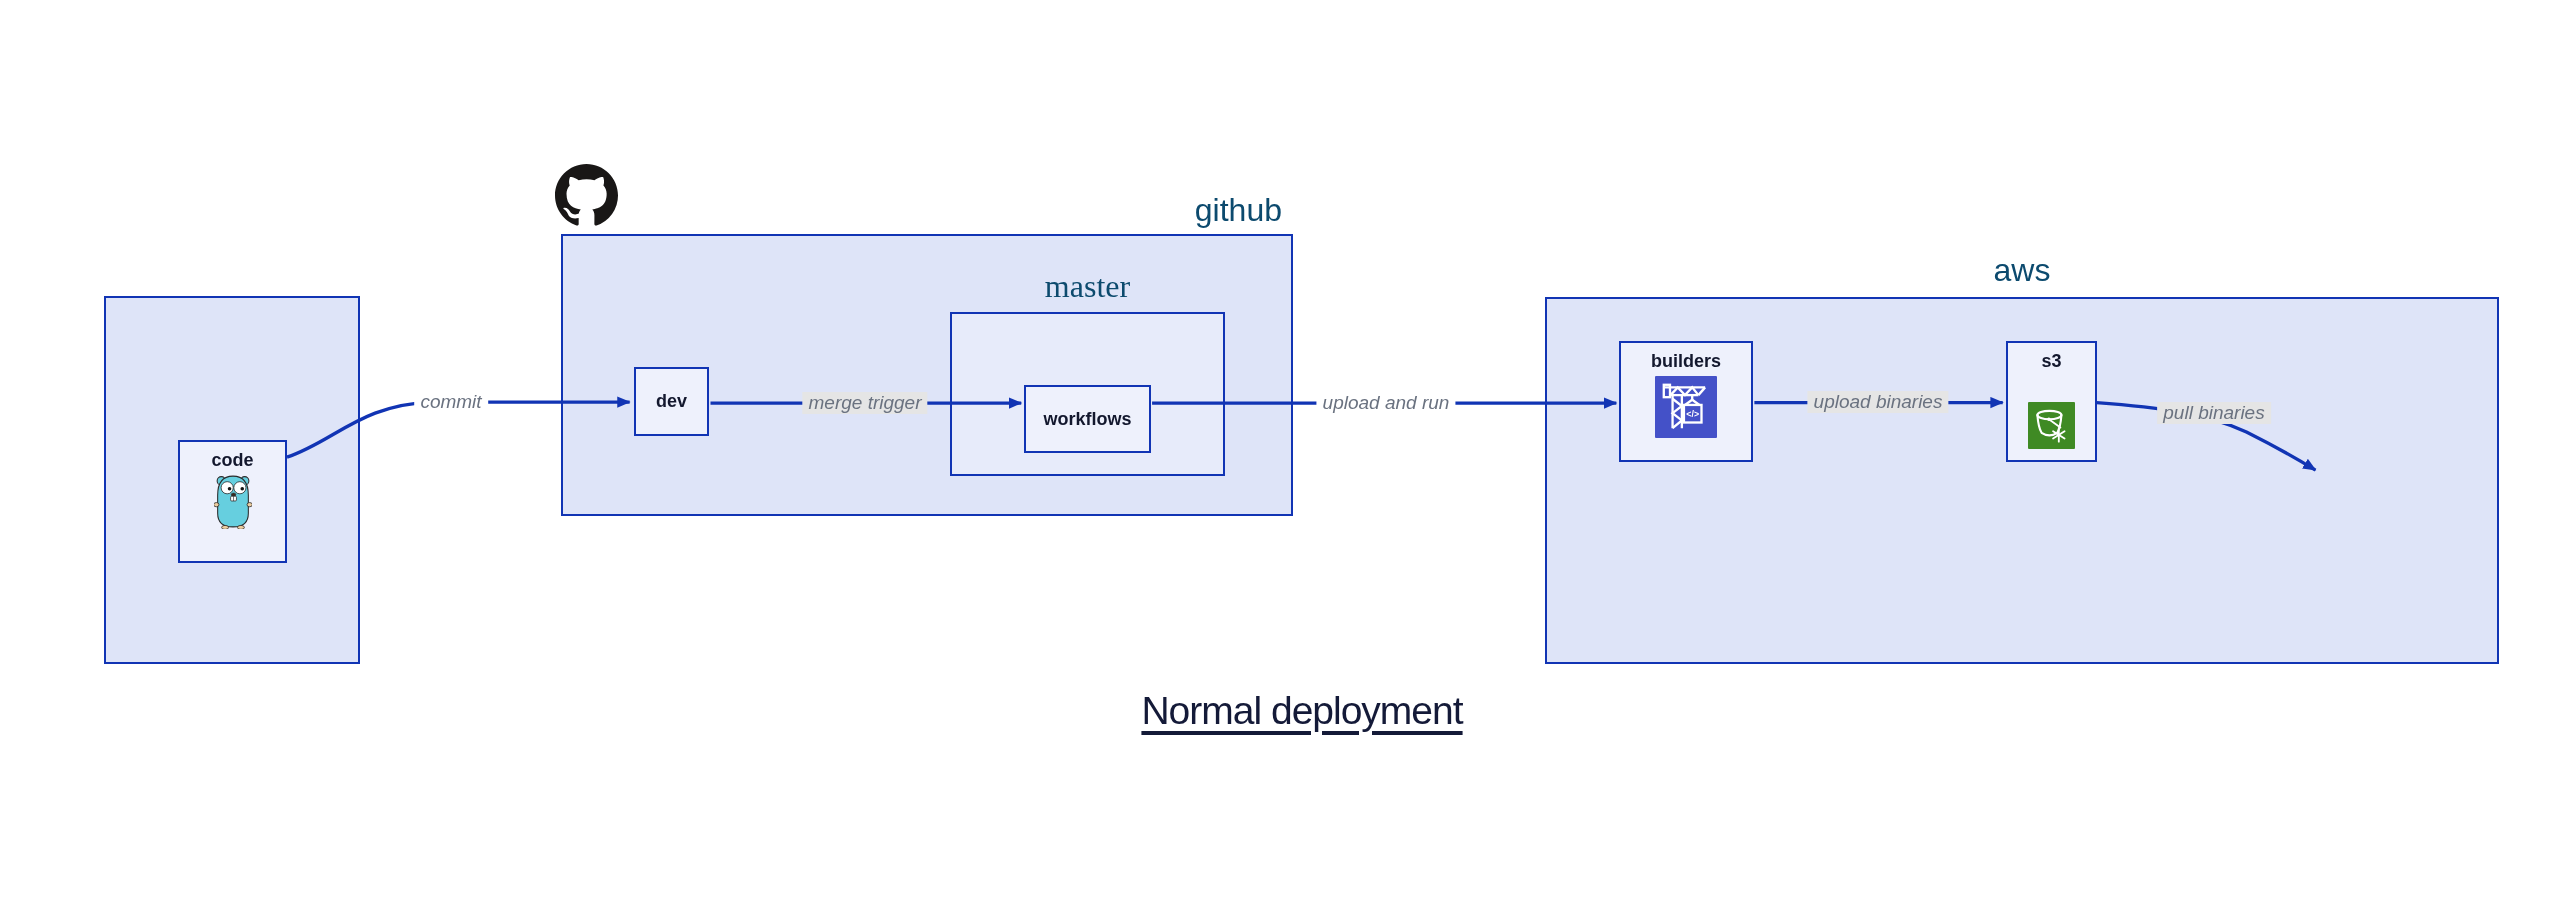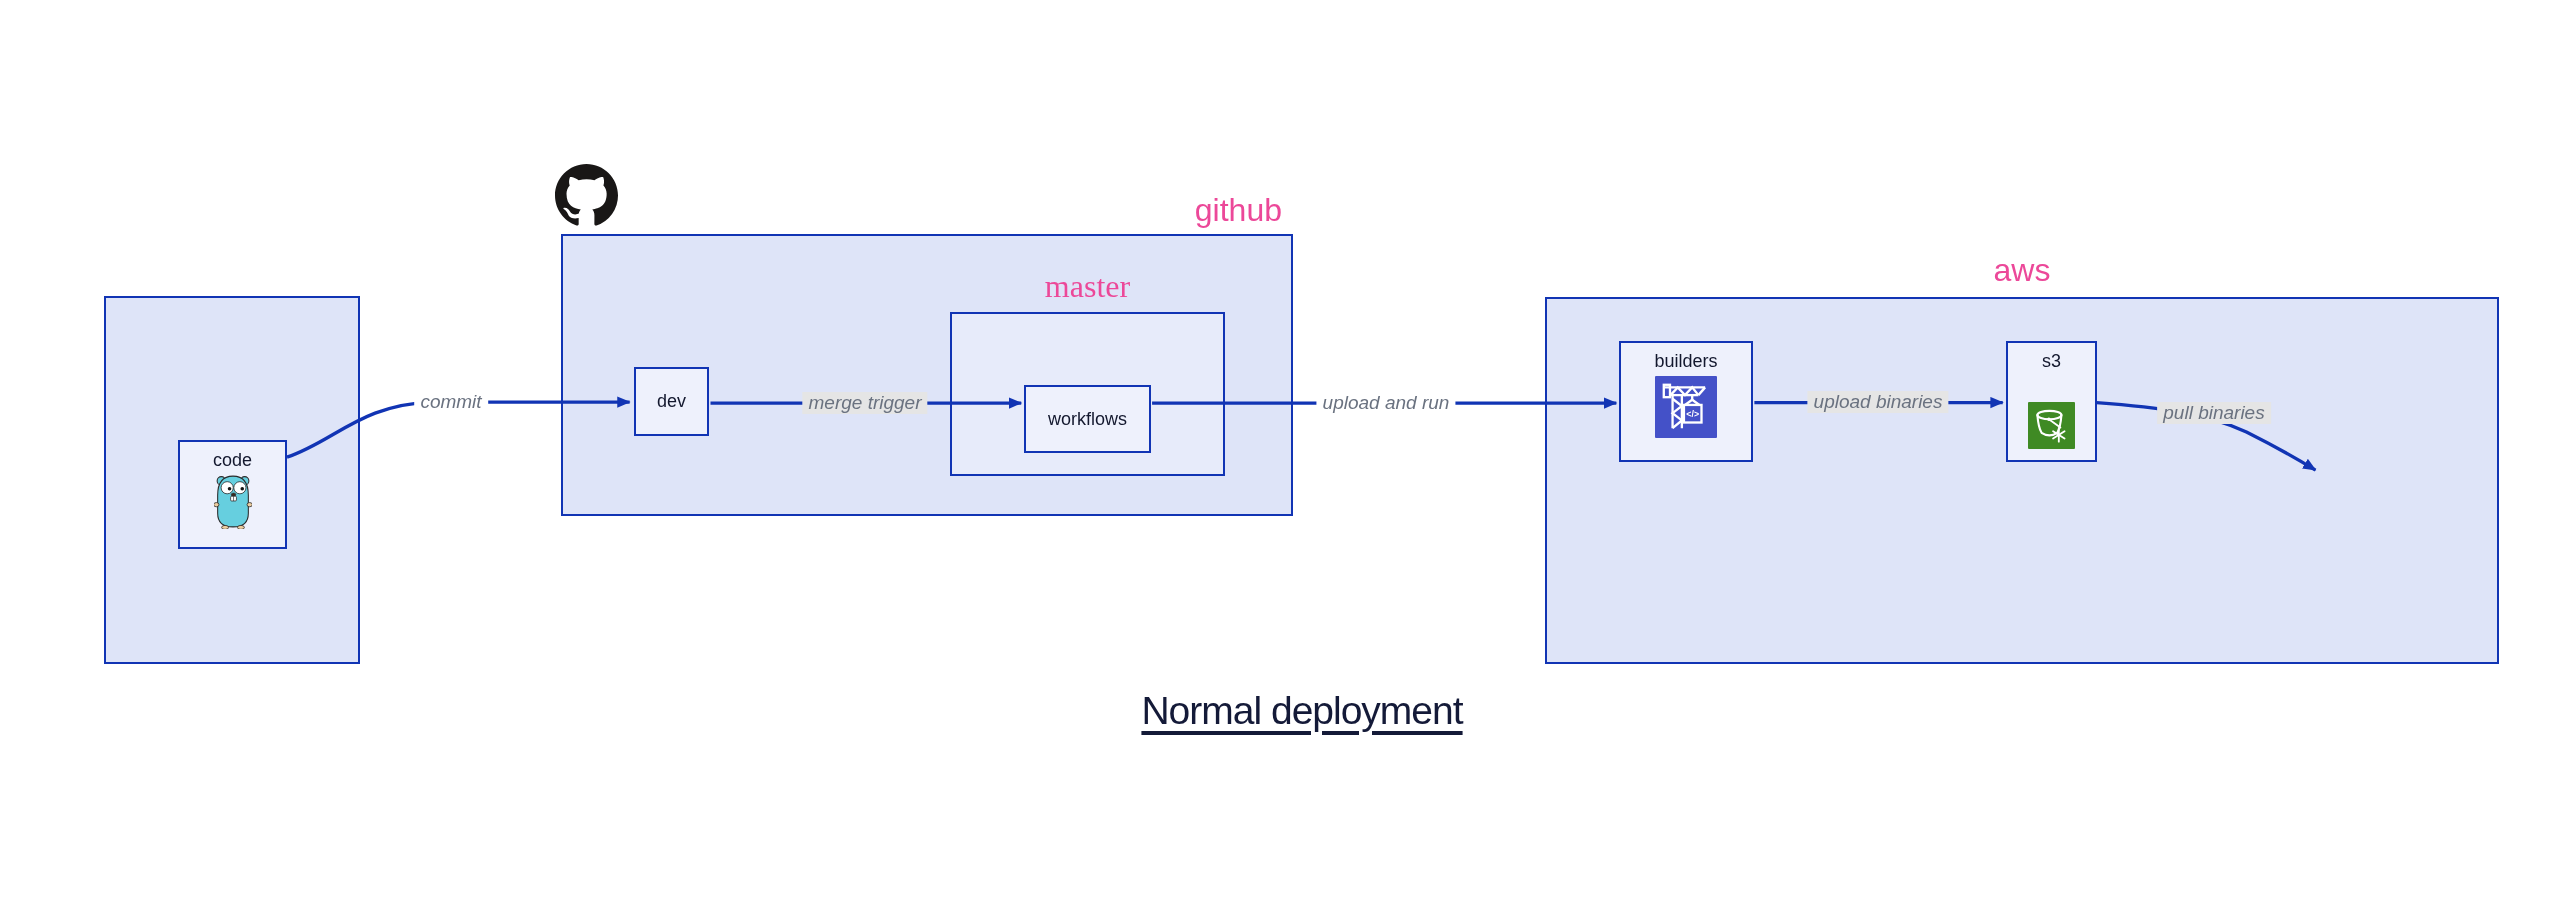--- a/index.html
+++ b/index.html
@@ -4,24 +4,24 @@
 <style>
   html,body{margin:0;padding:0;background:#ffffff;}
   body{width:2604px;height:902px;font-family:"Liberation Sans",sans-serif;}
   #canvas{position:relative;width:2604px;height:902px;background:#ffffff;overflow:hidden;}
 
   .panel{position:absolute;background:#dee4f8;border:2.6px solid #1134b4;box-sizing:border-box;z-index:1;}
   .subpanel{position:absolute;background:#e7ebfa;border:2.6px solid #1134b4;box-sizing:border-box;z-index:2;}
   .node{position:absolute;background:#eef1fc;border:2.1px solid #1134b4;box-sizing:border-box;
         display:flex;flex-direction:column;align-items:center;z-index:6;}
   .node.v-center{justify-content:center;}
-  .node-label{font-weight:normal;font-size:18px;color:#13182e;letter-spacing:0px;}
+  .node-label{font-weight:bold;font-size:18px;color:#13182e;letter-spacing:0px;}
   .node .top-label{margin-top:8.2px;}
 
-  .group-label{position:absolute;font-size:32px;line-height:37px;color:#ec4899;z-index:7;}
+  .group-label{position:absolute;font-size:32px;line-height:37px;color:#0c4a6e;z-index:7;}
   .t-center{text-align:center;}
   .t-right{text-align:right;}
 
   #edges{position:absolute;left:0;top:0;z-index:5;}
 
   .edge-label{position:absolute;transform:translate(-50%,-50%);font-style:italic;font-size:19px;
               color:#6a7280;white-space:nowrap;padding:0 6.2px;z-index:6;}
   .bg-white{background:#ffffff;}
   .bg-panel{background:#e5e5e5;}
 
@@ -64,21 +64,21 @@
   <div class="edge-label bg-panel" style="left:2214px;top:413px;">pull binaries</div>
 
   <div class="group-label t-right" style="left:1050px;top:192px;width:232px;">github</div>
   <div class="group-label t-center" style="left:950px;top:268px;width:275px;font-family:Liberation Serif, serif;">master</div>
   <div class="group-label t-center" style="left:1545px;top:252px;width:954px;">aws</div>
 
   <svg id="octocat" width="63" height="63" viewBox="0 0 16 16">
     <path fill="#191716" d="M8 0C3.58 0 0 3.58 0 8c0 3.54 2.29 6.53 5.47 7.59.4.07.55-.17.55-.38 0-.19-.01-.82-.01-1.49-2.01.37-2.53-.49-2.69-.94-.09-.23-.48-.94-.82-1.13-.28-.15-.68-.52-.01-.53.63-.01 1.08.58 1.23.82.72 1.21 1.87.87 2.33.66.07-.52.28-.87.51-1.07-1.78-.2-3.64-.89-3.64-3.95 0-.87.31-1.59.82-2.15-.08-.2-.36-1.02.08-2.12 0 0 .67-.21 2.2.82.64-.18 1.32-.27 2-.27s1.36.09 2 .27c1.53-1.04 2.2-.82 2.2-.82.44 1.1.16 1.92.08 2.12.51.56.82 1.27.82 2.15 0 3.07-1.87 3.75-3.65 3.95.29.25.54.73.54 1.48 0 1.07-.01 1.93-.01 2.2 0 .21.15.46.55.38A8.01 8.01 0 0 0 16 8c0-4.42-3.58-8-8-8z"></path>
   </svg>
 
-  <div class="node" style="left:178px;top:440px;width:109px;height:109px;">
+  <div class="node" style="left:178px;top:440px;width:109px;height:123px;">
     <div class="node-label top-label">code</div>
     <svg class="icon-wrap" width="38" height="55" viewBox="0 0 70 104" style="margin-top:3.1px;">
       <circle cx="13" cy="13" r="8" fill="#66cfdf" stroke="#2b2b2b" stroke-width="2"></circle>
       <circle cx="57" cy="13" r="8" fill="#66cfdf" stroke="#2b2b2b" stroke-width="2"></circle>
       <path d="M35 4 C14 4 6 18 6 40 L6 74 C6 92 16 100 35 100 C54 100 64 92 64 74 L64 40 C64 18 56 4 35 4 Z" fill="#66cfdf" stroke="#2b2b2b" stroke-width="2"></path>
       <ellipse cx="3.5" cy="58" rx="5" ry="4" fill="#eccd9f" stroke="#2b2b2b" stroke-width="1.5"></ellipse>
       <ellipse cx="66.5" cy="58" rx="5" ry="4" fill="#eccd9f" stroke="#2b2b2b" stroke-width="1.5"></ellipse>
       <circle cx="24" cy="26" r="11.5" fill="#ffffff" stroke="#2b2b2b" stroke-width="1.5"></circle>
       <circle cx="48" cy="26" r="11.5" fill="#ffffff" stroke="#2b2b2b" stroke-width="1.5"></circle>
       <circle cx="28.5" cy="28" r="3.4" fill="#111111"></circle>

